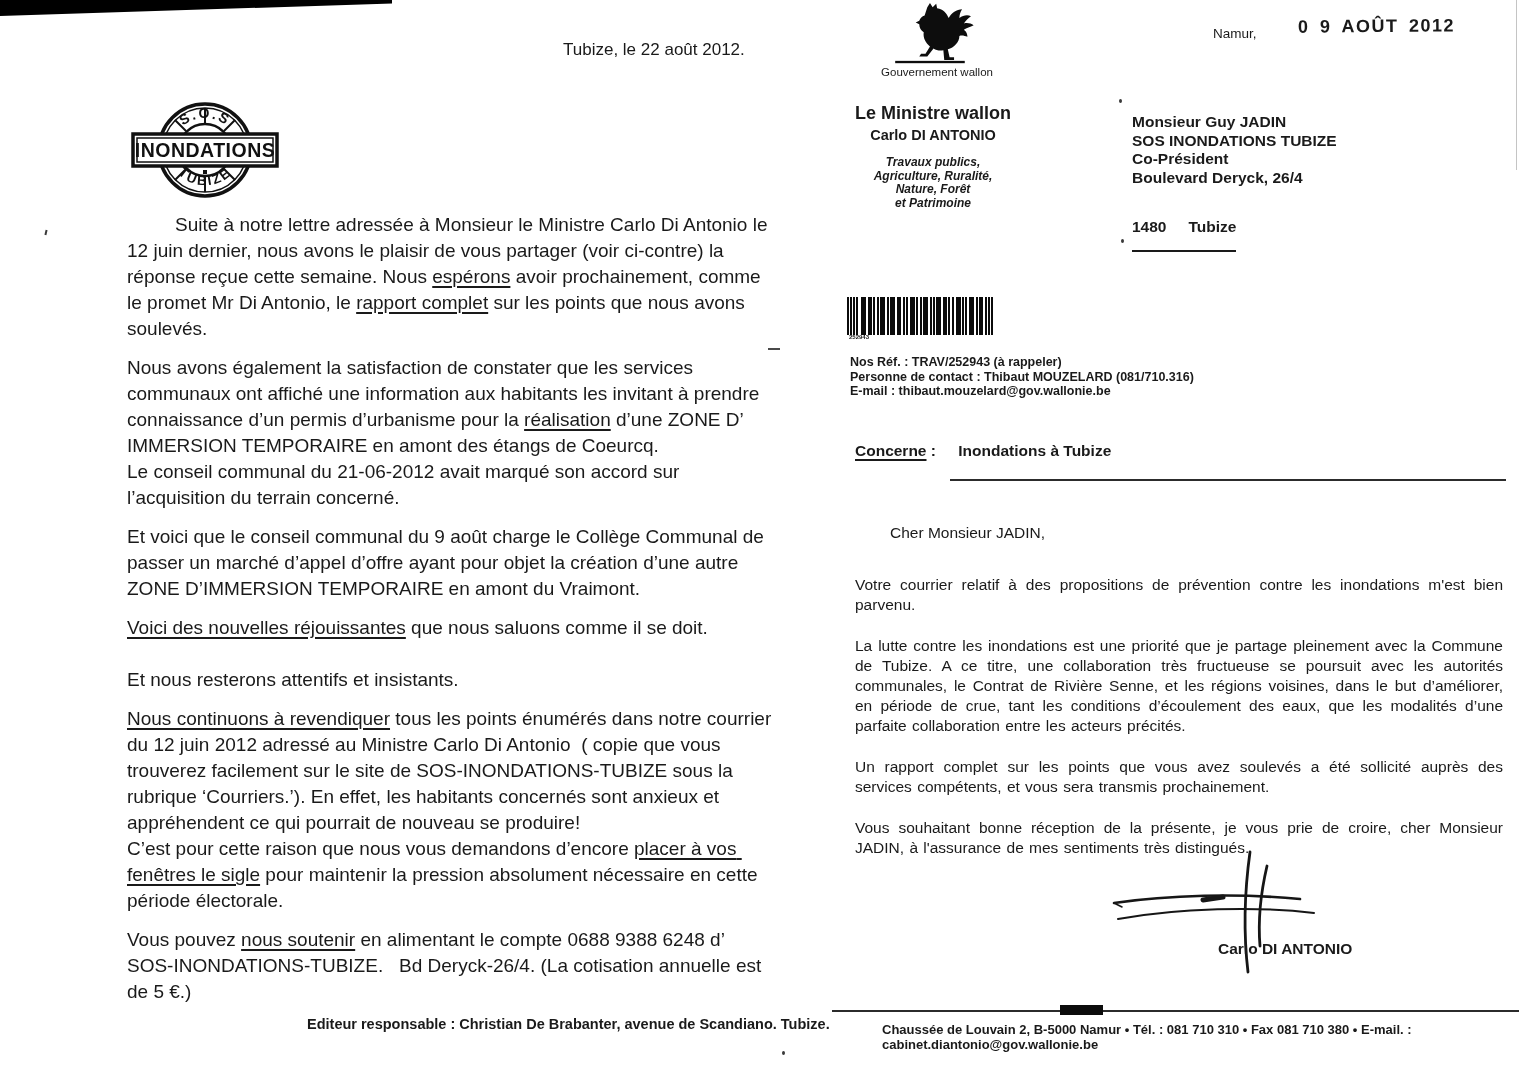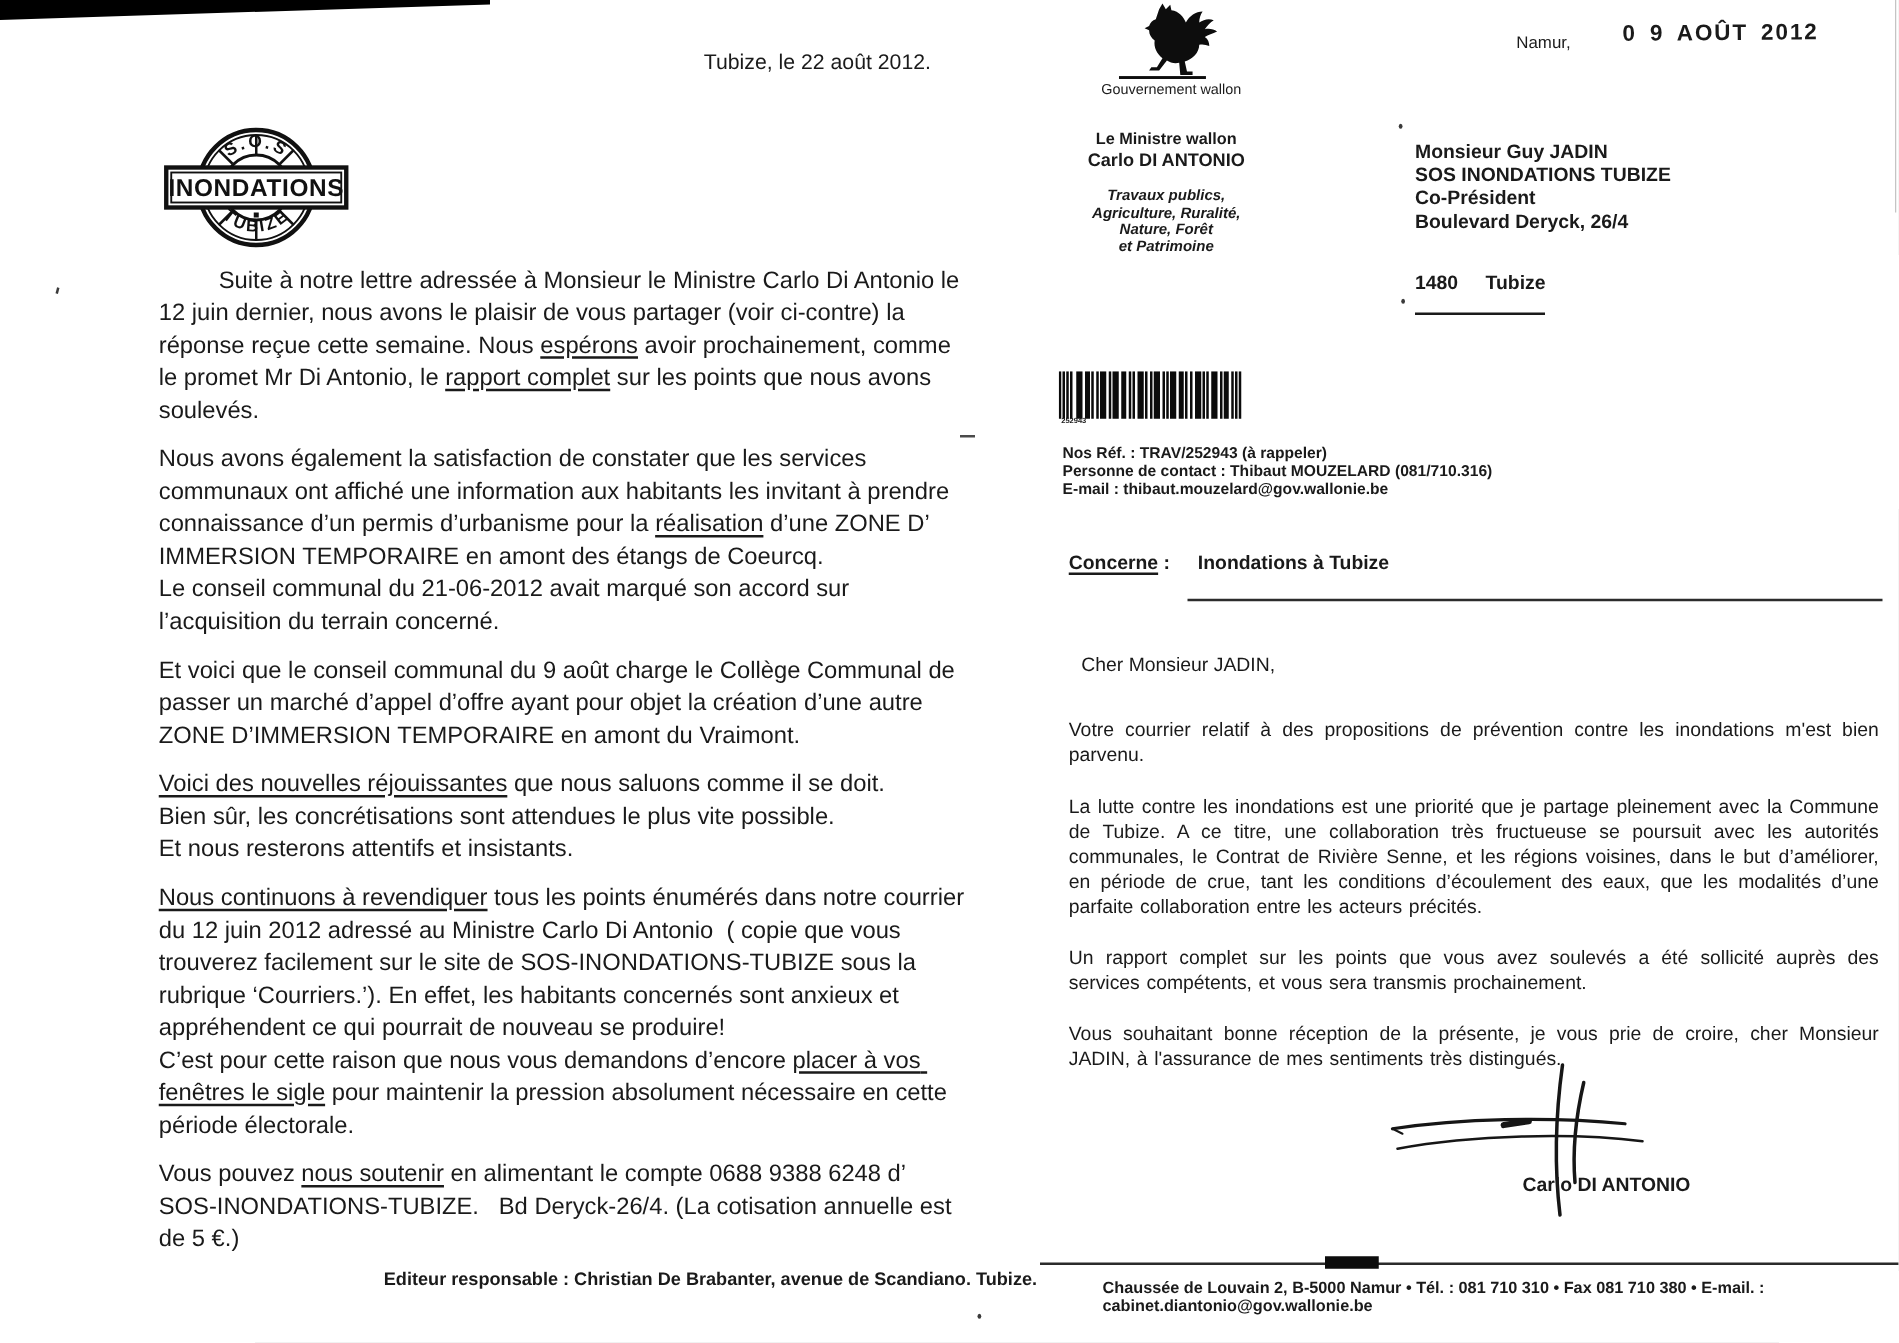--- a/index.html
+++ b/index.html
@@ -20,34 +20,34 @@
   .u{text-decoration:underline;text-decoration-thickness:2px;text-underline-offset:3px;text-align:center;}
   .b{font-weight:normal;}
   .left-footer{position:absolute;left:307px;top:1016px;font-size:14.5px;font-weight:600;}
   
   .rooster{position:absolute;left:893px;top:2px;}
   .gov-caption{position:absolute;left:872px;top:66px;width:130px;text-align:center;font-size:11.5px;}
   .place{position:absolute;left:1213px;top:26px;font-size:13.5px;}
   .date-stamp{position:absolute;left:1298px;top:16px;font-size:18px;font-weight:bold;
               letter-spacing:1.5px;word-spacing:4px;transform:rotate(-0.5deg);}
   .sender{position:absolute;left:852px;top:103px;width:162px;text-align:center;}
-  .sender .title{font-size:13px;font-weight:bold;}
+  .sender .title{font-size:18px;font-weight:bold;}
   .sender .name{font-size:14.5px;font-weight:bold;margin-top:3px;}
   .sender .portfolio{margin-top:13px;font-size:12px;line-height:13.5px;font-style:italic;font-weight:bold;}
   .recipient{position:absolute;left:1132px;top:113px;font-size:15.5px;line-height:18.5px;font-weight:600;}
   .city-line{position:absolute;left:1132px;top:218px;font-size:15.5px;font-weight:bold;}
   .city-underline{display:inline-block;border-bottom:2.5px solid #1a1a1a;padding-bottom:14px;}
   .city-gap{display:inline-block;width:22px;}
   .barcode{position:absolute;left:847px;top:297px;}
   .barcode-number{position:absolute;left:849px;top:334px;font-size:6px;font-weight:bold;letter-spacing:0;}
   .refs{position:absolute;left:850px;top:355px;font-size:12.5px;line-height:14.5px;font-weight:bold;}
   .subject{position:absolute;left:855px;top:442px;font-size:15.5px;font-weight:bold;}
   .subject .val{margin-left:18px;}
   .subject-rule{position:absolute;left:950px;top:479px;width:556px;height:2px;background:#2c2c2c;}
-  .salutation{position:absolute;left:865px;top:524px;font-size:15.5px;}
+  .salutation{position:absolute;left:890px;top:524px;font-size:15.5px;}
   .right-body{position:absolute;left:855px;top:575px;width:648px;font-size:15.5px;line-height:20px;
               text-align:justify;word-spacing:1px;}
   .right-body p{margin:0 0 21px 0;}
   .signature{position:absolute;left:1108px;top:846px;}
   .sig-name{position:absolute;left:1218px;top:940px;font-size:15.5px;font-weight:bold;}
   .footer-rule{position:absolute;left:832px;top:1010px;width:687px;height:2px;background:#2b2b2b;}
   .footer-blot{position:absolute;left:1060px;top:1005px;width:43px;height:10px;background:#0c0c0c;}
   .right-footer{position:absolute;left:836px;top:1022px;font-size:13px;font-weight:600;width:680px;margin-left:46px;}
 </style>
 </head>
@@ -94,21 +94,21 @@
       <text font-family="Liberation Sans,sans-serif" font-size="13.5" font-weight="bold" fill="#111" letter-spacing="2">
         <textPath href="#arcBot" startOffset="50%" text-anchor="middle">TUBIZE</textPath>
       </text>
     </svg>
   </div>
 
   <div class="left-body">
     <p class="indent"><span>Suite à notre lettre adressée à Monsieur le Ministre Carlo Di Antonio le 12 juin dernier, nous avons le plaisir de vous partager (voir ci-contre) la réponse reçue cette semaine. Nous </span><span class="u">espérons</span><span> avoir prochainement, comme le promet Mr Di Antonio, le </span><span class="u">rapport complet</span><span> sur les points que nous avons soulevés.</span></p>
     <p><span>Nous avons également la satisfaction de constater que les services communaux ont affiché une information aux habitants les invitant à prendre connaissance d’un permis d’urbanisme pour la </span><span class="u b">réalisation</span><span> d’une ZONE D’ IMMERSION TEMPORAIRE en amont des étangs de Coeurcq.</span><br><span>Le conseil communal du 21-06-2012 avait marqué son accord sur l’acquisition du terrain concerné.</span></p>
     <p><span>Et voici que le conseil communal du 9 août charge le Collège Communal de passer un marché d’appel d’offre ayant pour objet la création d’une autre ZONE D’IMMERSION TEMPORAIRE en amont du Vraimont.</span></p>
-    <p><span class="u">Voici des nouvelles réjouissantes</span><span> que nous saluons comme il se doit.</span><br><span>Bien sûr, les concrétisations sont attendues le plus vite possible.</span><br><span>Et nous resterons attentifs et insistants.</span></p>
+    <p><span class="u">Voici des nouvelles réjouissantes</span><span> que nous saluons comme il se doit.</span><br><br><span>Et nous resterons attentifs et insistants.</span></p>
     <p><span class="u">Nous continuons à revendiquer</span><span> tous les points énumérés dans notre courrier du 12 juin 2012 adressé au Ministre Carlo Di Antonio  ( copie que vous trouverez facilement sur le site de SOS-INONDATIONS-TUBIZE sous la rubrique ‘Courriers.’). En effet, les habitants concernés sont anxieux et appréhendent ce qui pourrait de nouveau se produire!</span><br><span>C’est pour cette raison que nous vous demandons d’encore </span><span class="u">placer à vos fenêtres le sigle</span><span> pour maintenir la pression absolument nécessaire en cette période électorale.</span></p>
     <p><span>Vous pouvez </span><span class="u">nous soutenir</span><span> en alimentant le compte 0688 9388 6248 d’ SOS-INONDATIONS-TUBIZE.   Bd Deryck-26/4. (La cotisation annuelle est de 5 €.)</span></p>
   </div>
 
   <div class="left-footer">Editeur responsable : Christian De Brabanter, avenue de Scandiano. Tubize.</div>
 
   <div class="rooster">
     <svg width="90" height="66" viewBox="0 0 100 74">
       <g fill="#0d0d0d">
         <path d="M38,6 l3,-5 3,5 4,-4 1,5 c7,1 11,6 13,11 c3,-6 9,-10 15,-10 c-2,3 -3,6 -3,10 c4,-3 9,-4 13,-2 c-3,2 -6,5 -8,8 c4,-1 8,0 11,2 c-4,2 -8,3 -11,5 c3,2 4,5 4,8 c-3,-1 -6,-2 -9,-1 c0,7 -6,13 -13,15 l2,9 h5 v3 h-11 l-1,-11 c-4,1 -8,0 -11,-2 l-7,9 h-9 l2,-3 h5 l5,-8 c-5,-4 -8,-10 -7,-16 c-3,-2 -5,-5 -5,-9 l-4,-2 4,-2 c1,-3 3,-5 6,-6 z"></path>

